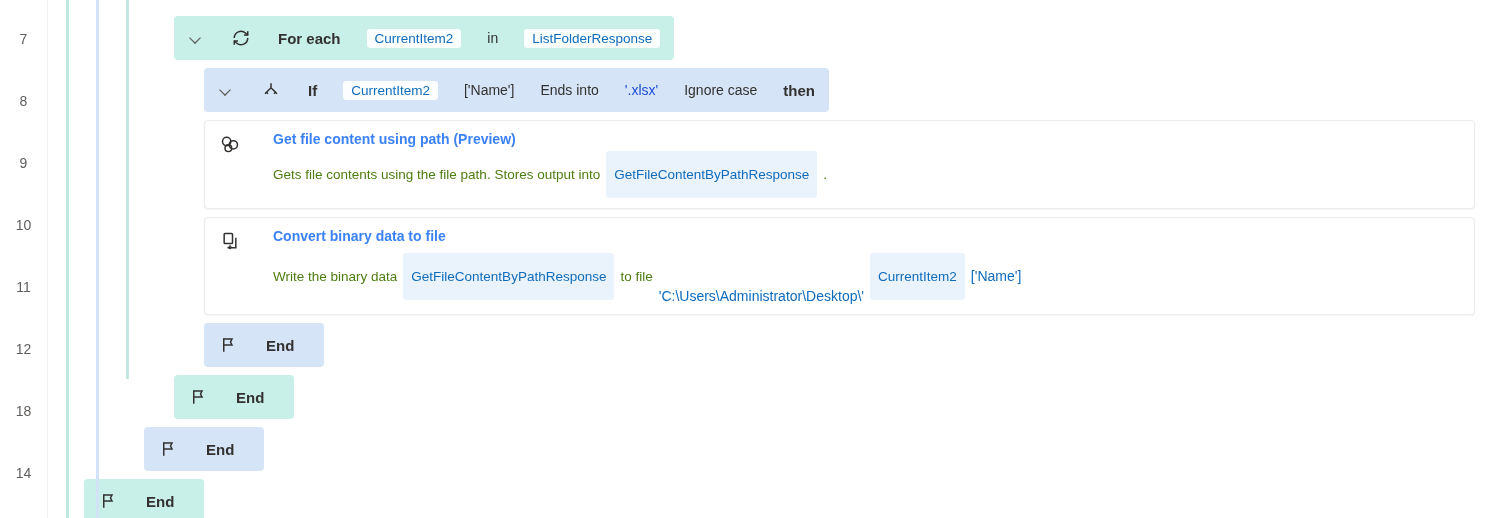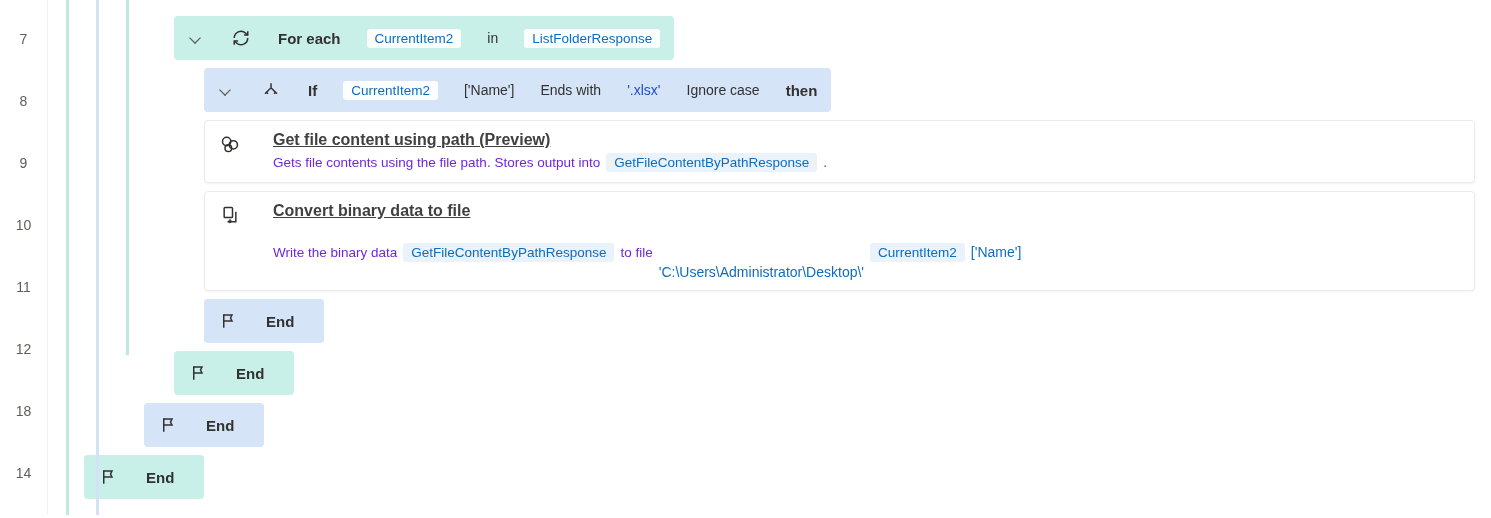--- a/index.html
+++ b/index.html
@@ -71,27 +71,27 @@
     background: rgba(255,255,255,0.9);
     color:#0f6cbd;
     padding:2px 8px;
     border-radius:3px;
     font-size:13.5px;
     display:inline-block;
   }
   .token-lite {
     color:#0f6cbd;
     background:#eaf2fb;
-    padding:2px 8px;
+    padding:16px 8px;
     border-radius:3px;
     font-size:13.5px;
   }
-  .muted { color:#6d28d9; font-size:13.5px; }
+  .muted { color:#4d7c0f; font-size:13.5px; }
   .txt { font-size:14px; }
-  .title { font-weight:600; font-size:16px; color:#404040;text-decoration:underline; }
+  .title { font-weight:600; font-size:14px; color:#3b82f6; }
   .stack { display:flex; flex-direction:column; gap:4px; flex:1; }
   .row { display:flex; align-items:center; gap:6px; flex-wrap:wrap; }
   .fit { width:fit-content; }
   .white .icon { margin-right:6px; margin-top:2px; align-self:flex-start;}
   svg { display:block; }
 </style>
 </head>
 <body>
 
 <div class="gutter">
@@ -133,21 +133,21 @@
         <path d="M12 3v6"></path>
           <path d="M12 9l-6 6"></path>
           <path d="M12 9l6 6"></path>
         <path d="M4 17l2-2 2 2"></path>
           <path d="M16 17l2-2 2 2"></path>
       </svg>
     </span>
     <span class="kw">If</span>
     <span class="token">CurrentItem2</span>
     <span class="txt">['Name']</span>
-    <span class="txt">Ends with</span>
+    <span class="txt">Ends into</span>
     <span class="txt" style="color:#1d4ed8;">'.xlsx'</span>
     <span class="txt">Ignore case</span>
     <span class="kw">then</span>
   </div>
 
   <div class="block white indent-4">
     <span class="icon">
       <svg width="20" height="20" viewBox="0 0 24 24" fill="none" stroke="#323130" stroke-width="1.8">
         <circle cx="8" cy="9" r="5"></circle>
           <circle cx="16" cy="13" r="5"></circle>

